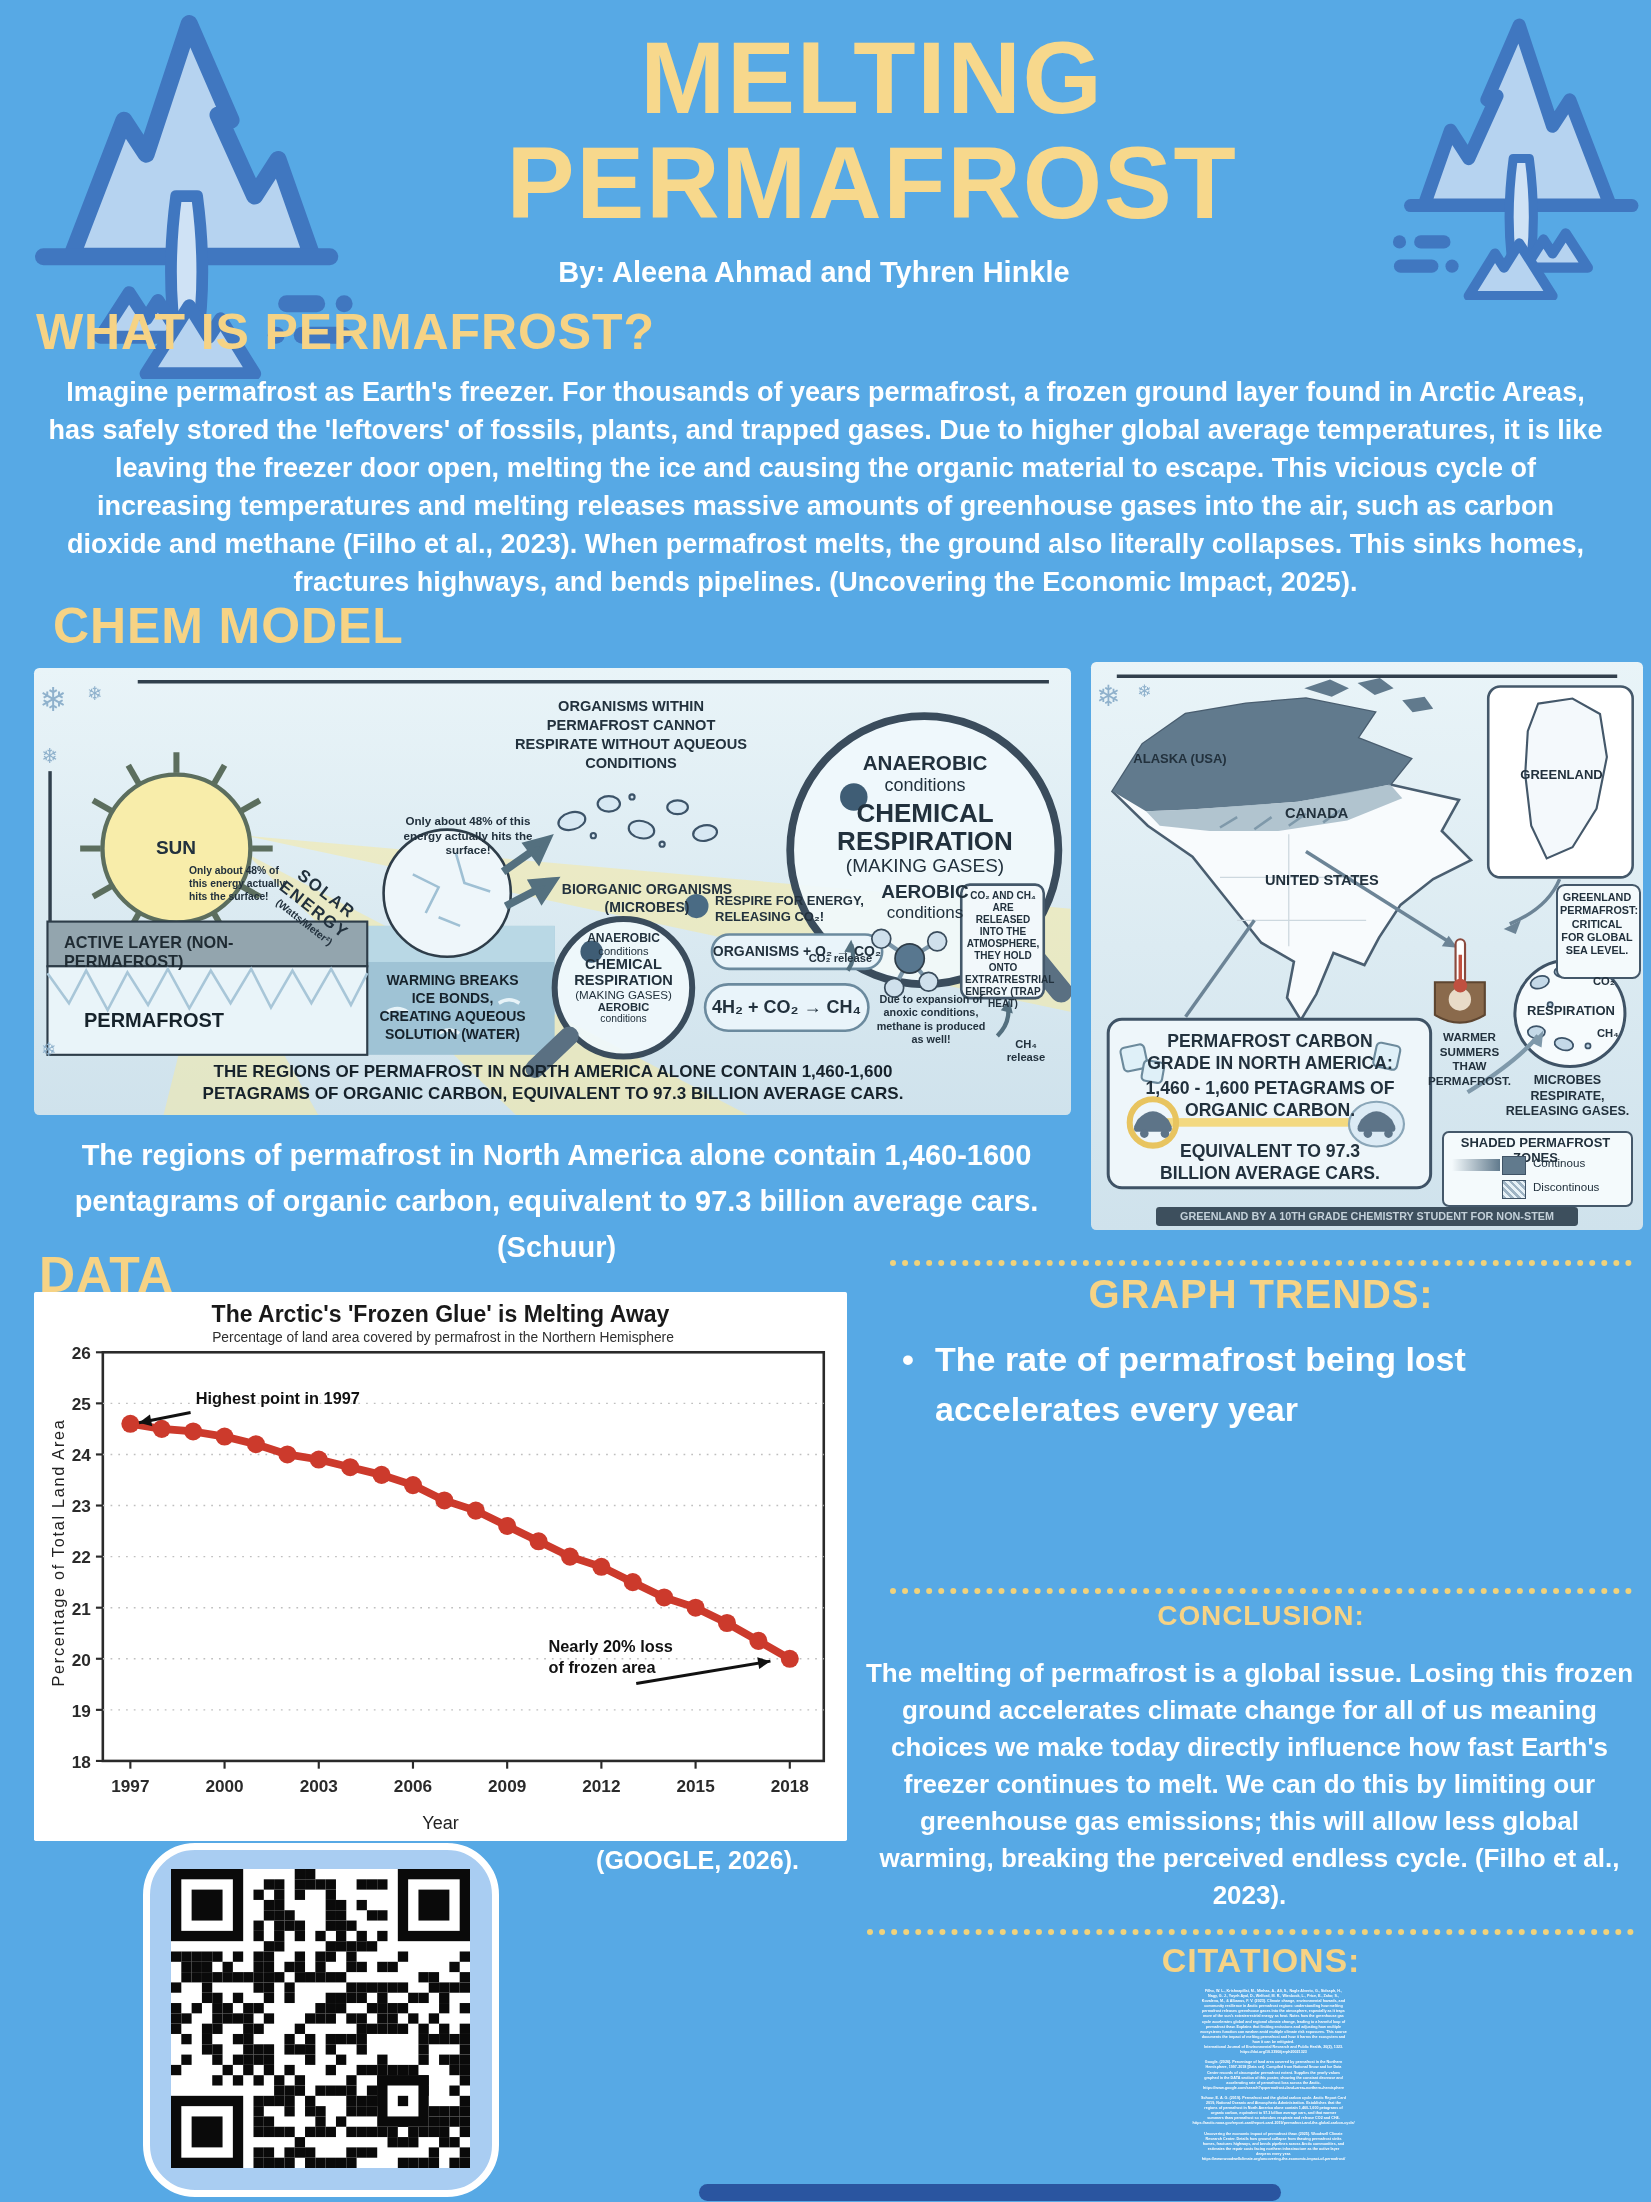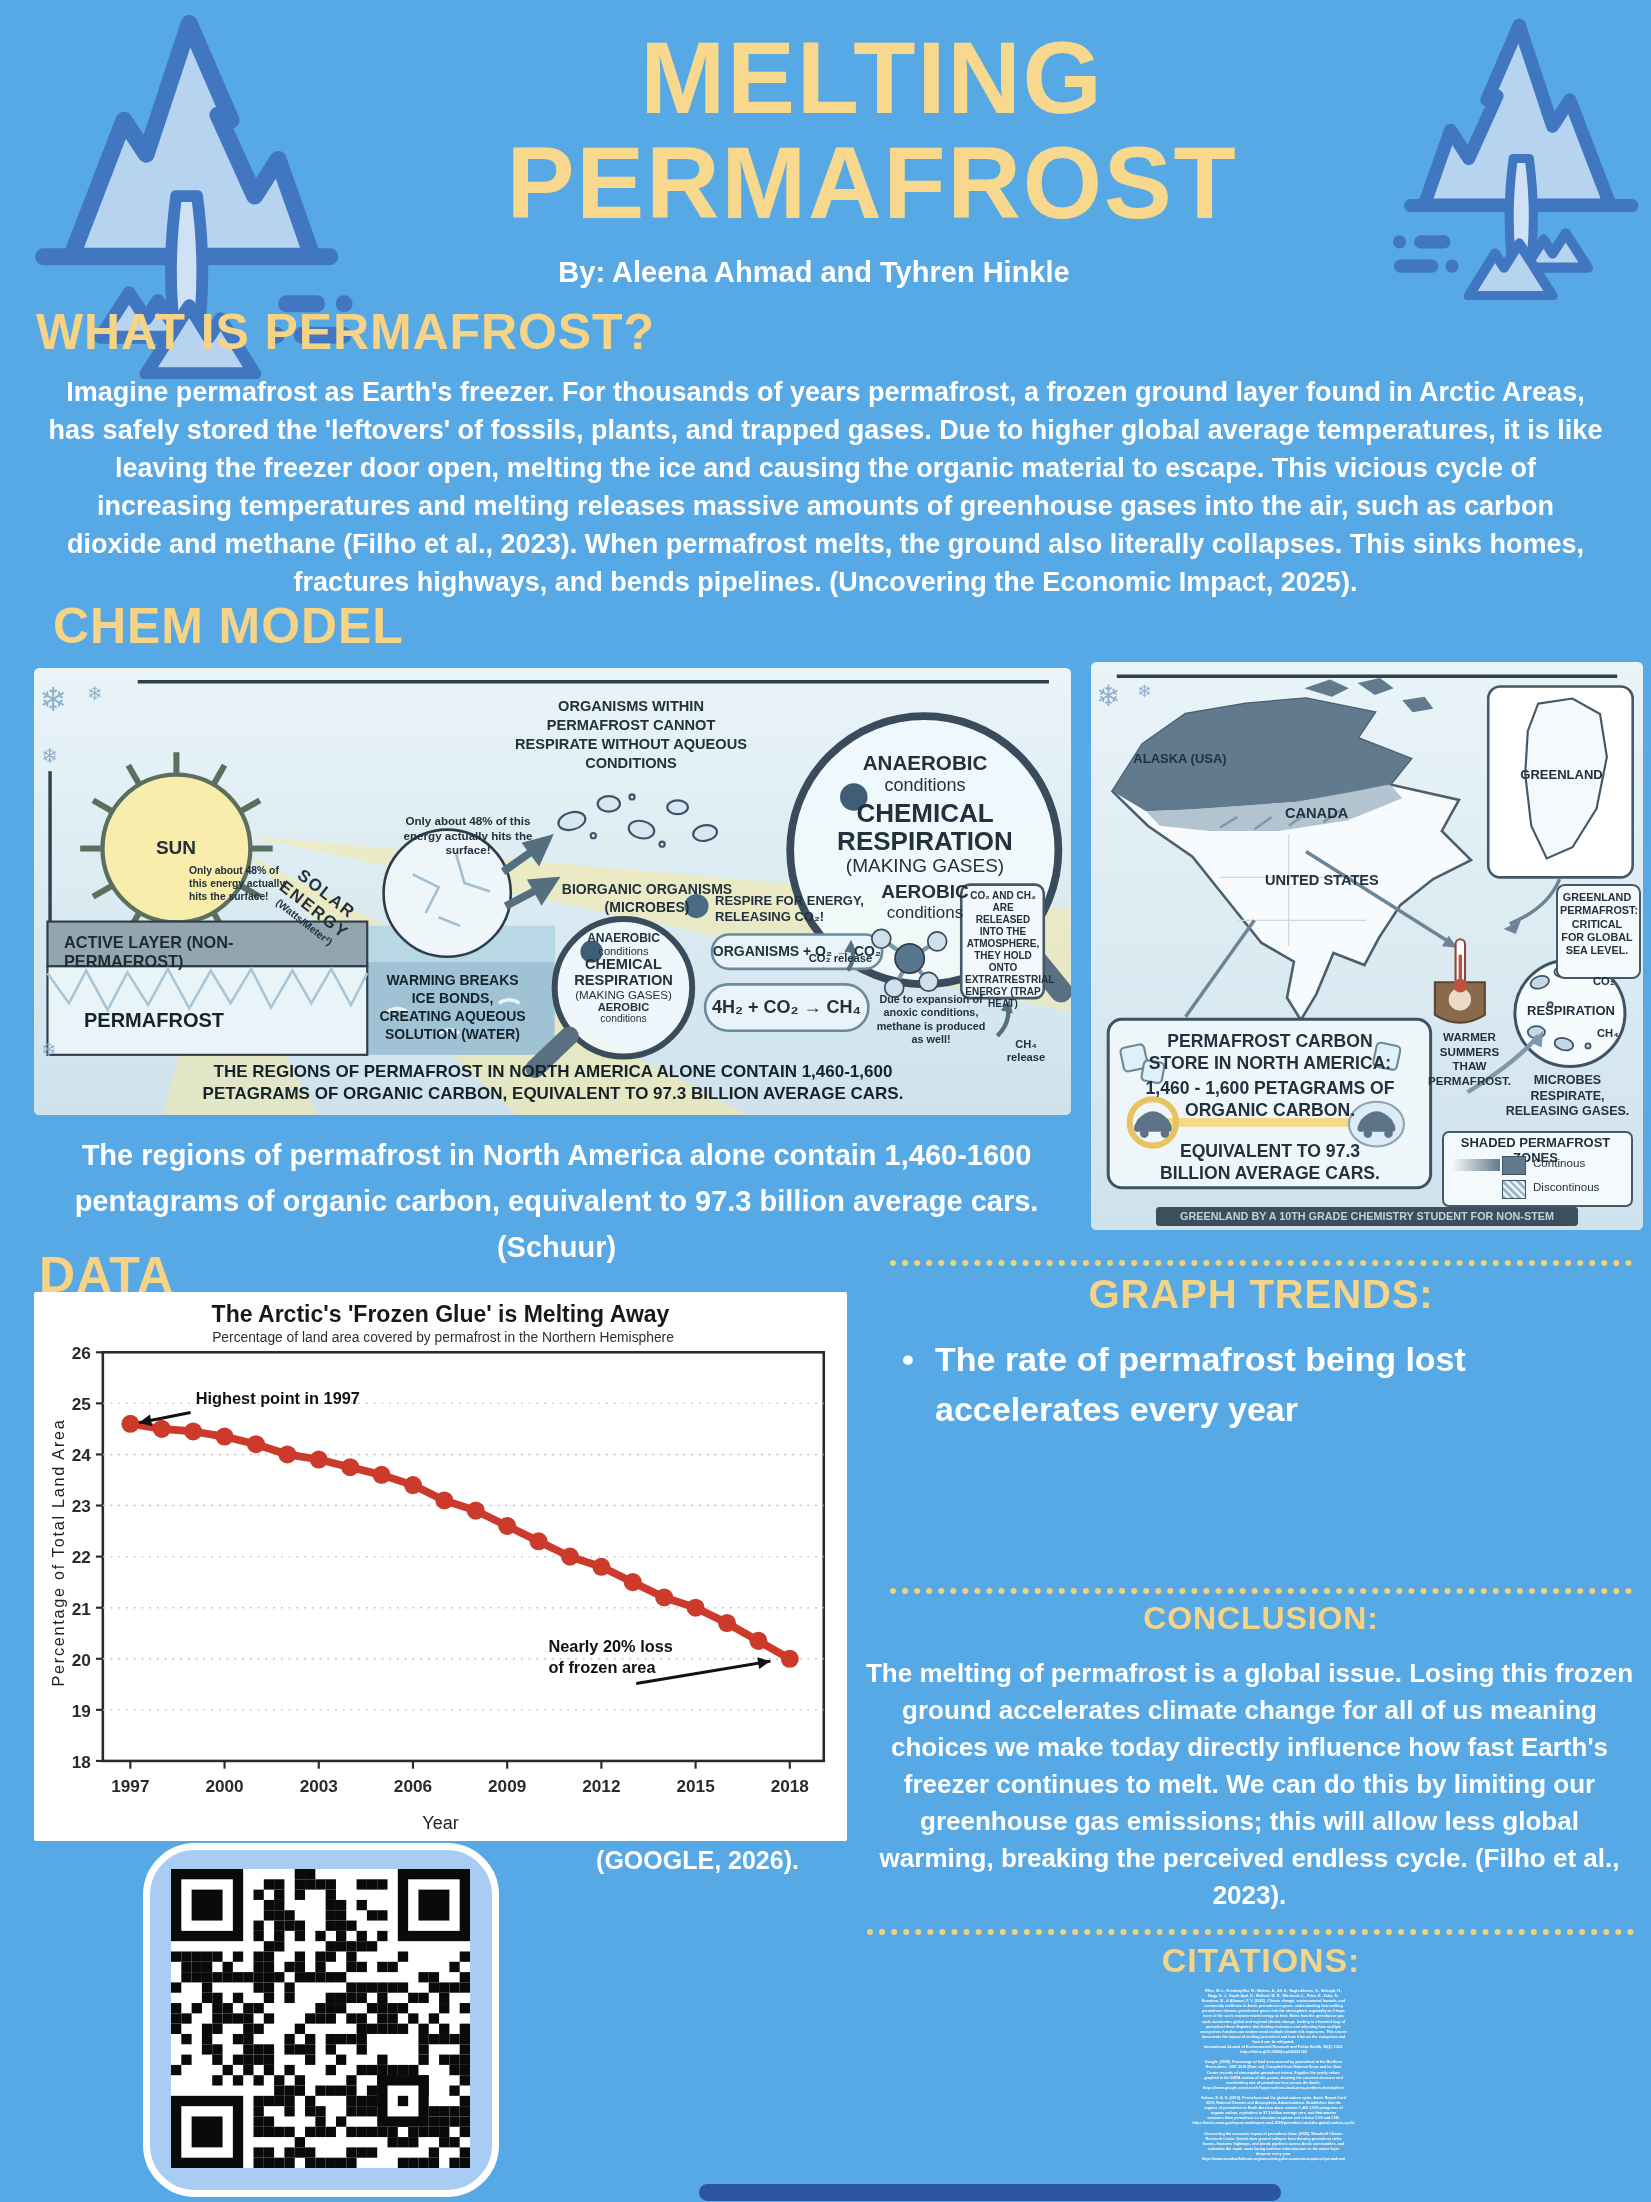--- a/index.html
+++ b/index.html
@@ -42,21 +42,21 @@
   #chart .ann{font:600 19px "Liberation Sans","DejaVu Sans",sans-serif;fill:#111;}
   #google-src{left:551px;top:1846px;width:293px;text-align:center;font-size:25px;}
   
   #sep1{left:890px;top:1260px;width:742px;}
   #trends-h{left:890px;top:1272px;width:742px;text-align:center;font-size:40px;}
   #trends-list{left:895px;top:1334px;width:731px;list-style:none;margin:0;padding:0;}
   #trends-list li{position:relative;padding-left:40px;color:#fff;font-weight:700;
       font-size:34px;line-height:50px;}
   #trends-list li::before{content:"\2022";position:absolute;left:6.9px;color:#fff;}
   #sep2{left:890px;top:1588px;width:742px;}
-  #concl-h{left:890px;top:1600px;width:742px;text-align:center;font-size:32px;}
+  #concl-h{left:890px;top:1600px;width:742px;text-align:center;font-size:28px;}
   #concl-p{left:860px;top:1655px;width:779px;font-size:26px;line-height:37px;text-align:center;}
   #sep3{left:867px;top:1929px;width:767px;}
   #cit-h{left:890px;top:1941px;width:742px;text-align:center;font-size:34px;}
   #cit-lines{left:1093px;top:1989px;width:361px;text-align:center;color:#fff;}
   .cit-line{font-size:3.7px;line-height:5.1px;font-weight:600;min-height:5.1px;}
   
   #qr-frame{left:143px;top:1843px;width:356px;height:354px;background:#a9cdf2;
       border:7.7px solid #fff;border-radius:52px;box-sizing:border-box;}
   #qr-inner{position:absolute;left:20.6px;top:19px;width:299px;height:299px;background:#fff;
       border-radius:10.3px;padding:0;}
@@ -292,21 +292,21 @@
   <div class="dg" style="left:194px;top:143px;font-size:14.6px;">CANADA</div>
   <div class="dg" style="left:174px;top:210px;font-size:14.6px;">UNITED STATES</div>
   <div class="dg dg-c" style="left:425px;top:105px;width:91px;font-size:13px;">GREENLAND</div>
   <div class="panel" style="left:465px;top:222px;width:81px;height:91px;"></div>
   <div class="dg dg-c" style="left:469px;top:229px;width:74px;font-size:10.8px;line-height:13.3px;">GREENLAND PERMAFROST: CRITICAL FOR GLOBAL SEA LEVEL.</div>
   <div class="dg dg-c" style="left:337px;top:368px;width:83px;font-size:11.6px;line-height:14.6px;">WARMER SUMMERS THAW PERMAFROST.</div>
   <div class="dg" style="left:502px;top:313px;font-size:11.2px;">CO₂</div>
   <div class="dg dg-c" style="left:426px;top:341px;width:108px;font-size:13px;">RESPIRATION</div>
   <div class="dg" style="left:506px;top:365px;font-size:11.2px;">CH₄</div>
   <div class="dg dg-c" style="left:406px;top:411px;width:141px;font-size:12.5px;line-height:15.5px;">MICROBES RESPIRATE, RELEASING GASES.</div>
-  <div class="dg dg-c" style="left:45px;top:368px;width:268px;font-size:17.6px;line-height:22.4px;">PERMAFROST CARBON STORE IN NORTH AMERICA:</div>
+  <div class="dg dg-c" style="left:45px;top:368px;width:268px;font-size:17.6px;line-height:22.4px;">PERMAFROST CARBON GRADE IN NORTH AMERICA:</div>
   <div class="dg dg-c" style="left:45px;top:415px;width:268px;font-size:17.6px;line-height:22.4px;">1,460 - 1,600 PETAGRAMS OF ORGANIC CARBON.</div>
   <div class="dg dg-c" style="left:69px;top:478px;width:220px;font-size:17.6px;line-height:22.4px;">EQUIVALENT TO 97.3 BILLION AVERAGE CARS.</div>
   <div class="panel" style="left:351px;top:469px;width:187px;height:72px;border-radius:6.9px;"></div>
   <div class="dg dg-c" style="left:353px;top:473px;width:183px;font-size:13px;">SHADED PERMAFROST ZONES</div>
 
   <div class="abs" style="left:361px;top:497px;width:48px;height:12px;background:linear-gradient(90deg,rgba(97,122,141,0),#617a8d);"></div>
   <div class="abs" style="left:411px;top:494px;width:22.4px;height:17px;background:#617a8d;border:1.3px solid #3f5366;"></div>
   <div class="dg" style="left:442px;top:494px;font-size:11.6px;font-weight:400;">Continous</div>
   <div class="abs hatch" style="left:411px;top:518px;width:22.4px;height:17px;border:1.3px solid #3f5366;"></div>
   <div class="dg" style="left:442px;top:518px;font-size:11.6px;font-weight:400;">Discontinous</div>

